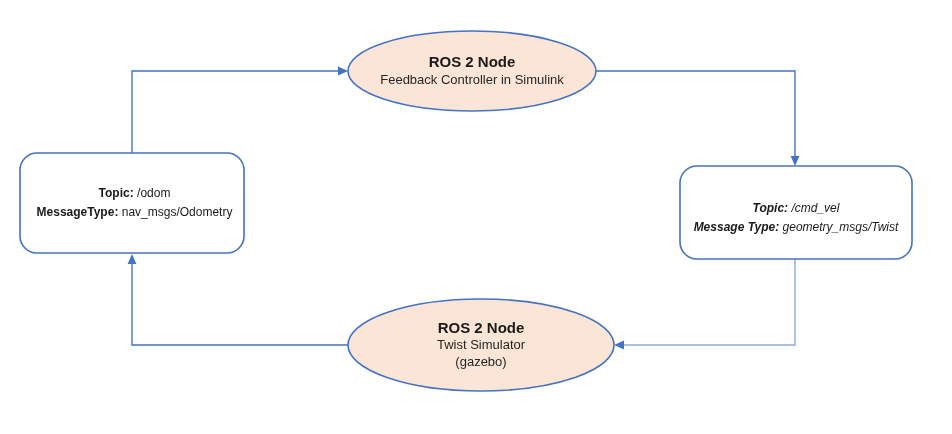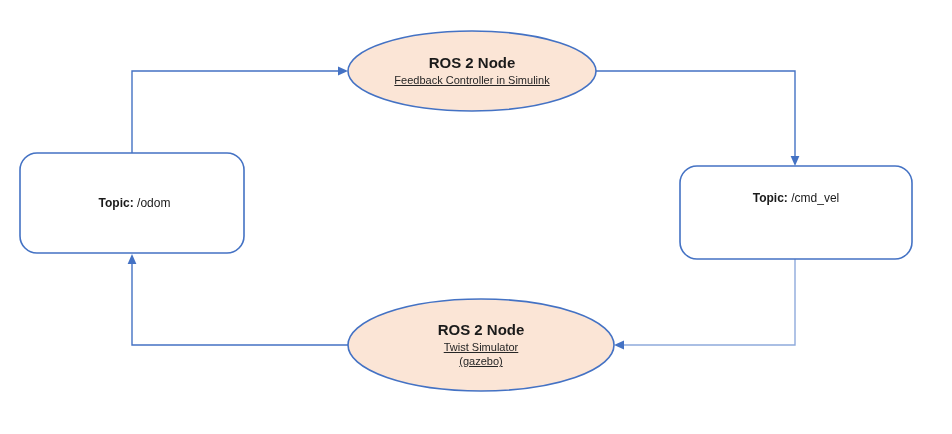--- a/index.html
+++ b/index.html
@@ -21,24 +21,23 @@
     text-align: center;
     pointer-events: none;
   }
   .node-title {
     font-size: 15px;
     font-weight: bold;
     line-height: 1.25;
     color: #1a1a1a;
   }
   .node-sub {
-    font-size: 11px;
+    font-size: 13px;
     line-height: 1.3;
     color: #262626;
-    text-decoration: underline;
   }
   .box-line {
     font-size: 12px;
     line-height: 1.55;
     color: #1a1a1a;
     white-space: nowrap;
   }
   .box-line b { font-weight: bold; }
 </style>
 </head>
@@ -78,22 +77,30 @@
     <div class="node-title">ROS 2 Node</div>
     <div class="node-sub">Twist Simulator</div>
     <div class="node-sub">(gazebo)</div>
   </div>
 
   <div class="label-block" style="left:20px; top:153px; width:229px; height:100px;">
     <div class="box-line">
       <b>Topic:</b>
       <span>/odom</span>
     </div>
+    <div class="box-line">
+      <b>MessageType:</b>
+      <span>nav_msgs/Odometry</span>
+    </div>
   </div>
 
-  <div class="label-block" style="left:680px; top:152px; width:232px; height:93px;">
+  <div class="label-block" style="left:680px; top:171px; width:232px; height:93px;font-style:italic;">
     <div class="box-line">
       <b>Topic:</b>
       <span>/cmd_vel</span>
+    </div>
+    <div class="box-line">
+      <b>Message Type:</b>
+      <span>geometry_msgs/Twist</span>
     </div>
   </div>
 
 </div>
 
 </body></html>

